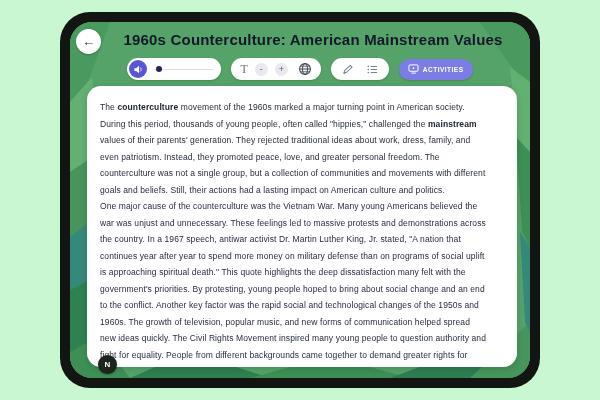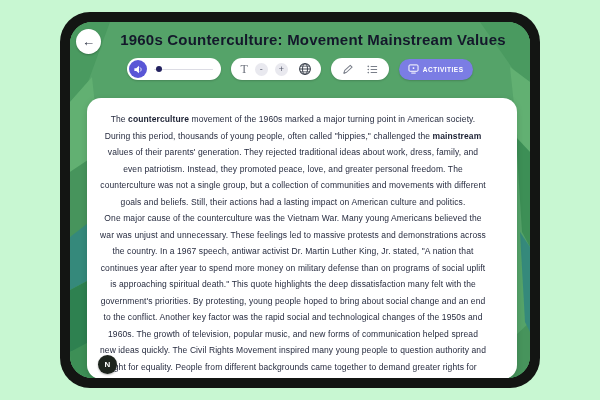--- a/index.html
+++ b/index.html
@@ -56,23 +56,23 @@
   .icon-btn { background:none; border:none; cursor:pointer; display:flex; align-items:center; padding:0; }
 
   .activities-btn {
     height:21px; background:#7b7de4; border:none; border-radius:999px;
     display:flex; align-items:center; gap:4px; padding:0 9px; cursor:pointer;
     box-shadow:0 1px 2px rgba(0,0,0,.18);
   }
   .activities-label { color:#ffffff; font-size:6.5px; font-weight:700; letter-spacing:.5px; }
 
   .panel {
-    position:absolute; left:17px; right:13px; top:76px; height:281px;
+    position:absolute; left:17px; right:13px; top:64px; height:281px;
     background:#ffffff; border-radius:14px; overflow:hidden;
-    padding:13px 31px 0 13px; box-shadow:0 2px 6px rgba(0,0,0,.15);text-align:center;
+    padding:13px 31px 0 13px; box-shadow:0 2px 6px rgba(0,0,0,.15);
   }
   .panel p {
     font-size:8.5px; line-height:16.5px; color:#262b3f; letter-spacing:.1px;
   }
   .panel strong { font-weight:700; color:#1b2033; }
 
   .n-badge {
     position:absolute; left:28px; top:333px; width:19px; height:19px;
     background:#1d241d; border-radius:50%; border:none; cursor:pointer;
     color:#fff; font-size:8px; font-weight:700; text-align:center; line-height:19px;
@@ -100,21 +100,21 @@
       <polygon points="460,0 410,0 445,50 460,60" fill="#4a9a60"></polygon>
       <polygon points="460,60 440,45 448,120 460,130" fill="#62b072"></polygon>
       <polygon points="460,130 446,115 452,210 460,225" fill="#3d8f56"></polygon>
       <polygon points="460,225 450,210 455,300 460,310" fill="#35897b"></polygon>
     </svg>
 
     <button class="back-btn">
       <span>←</span>
     </button>
 
-    <div class="page-title">1960s Counterculture: Movement Mainstream Values</div>
+    <div class="page-title">1960s Counterculture: American Mainstream Values</div>
 
     <div class="toolbar">
 
       <div class="pill pill-audio">
         <span class="speaker-circle">
           <svg width="11" height="11" viewBox="0 0 12 12">
             <path d="M1.5,4.5 h2 l3,-2.5 v8 l-3,-2.5 h-2 z" fill="#ffffff"></path>
             <path d="M8,4 a2.4,2.4 0 0 1 0,4" stroke="#ffffff" stroke-width="1" fill="none" stroke-linecap="round"></path>
           </svg>
         </span>

